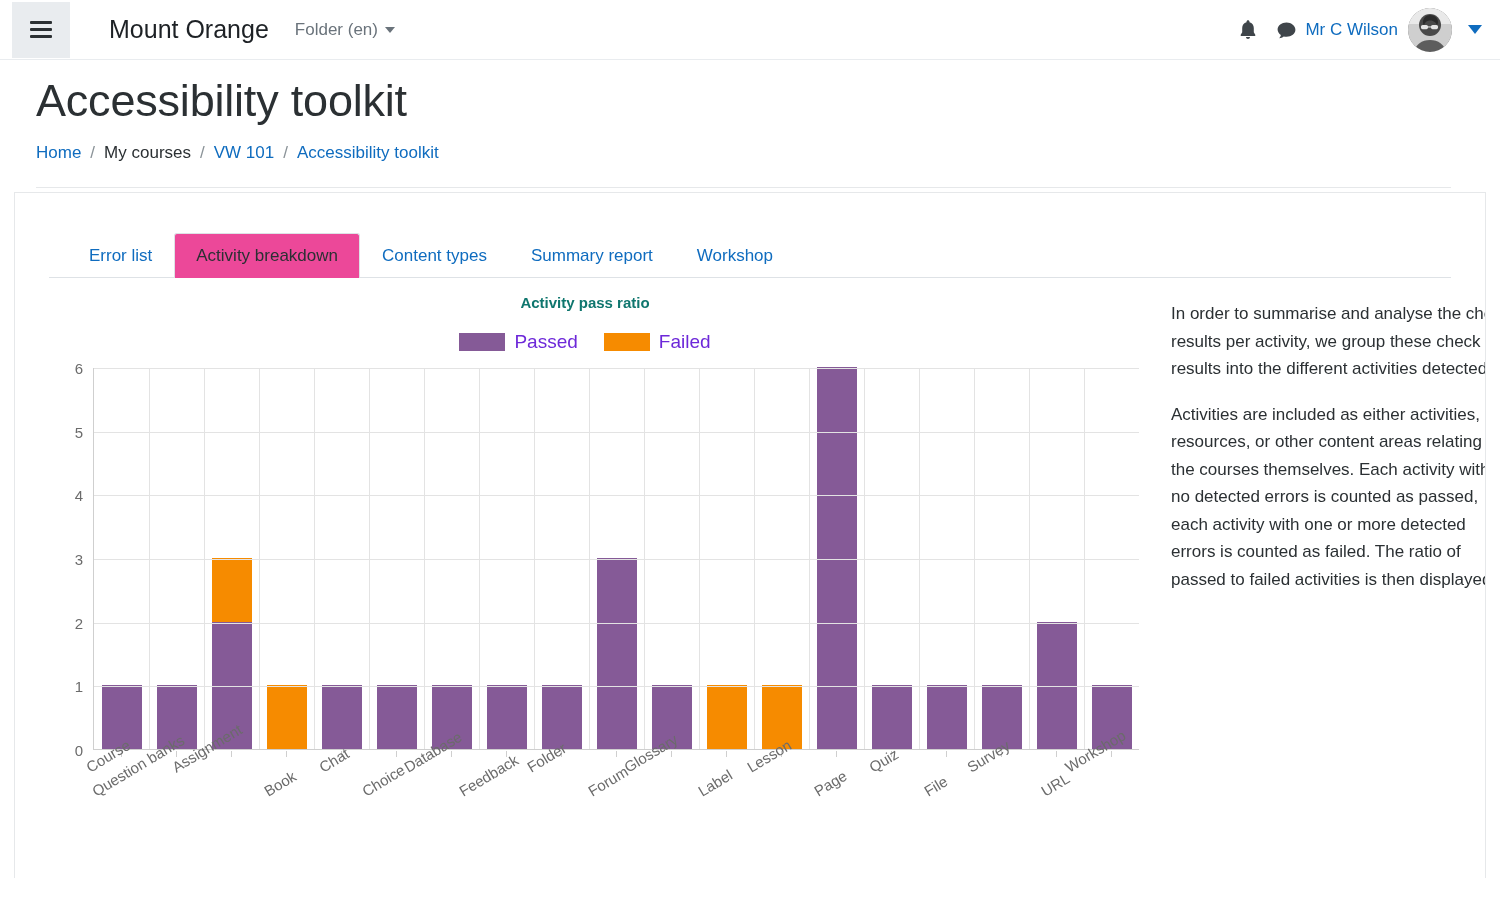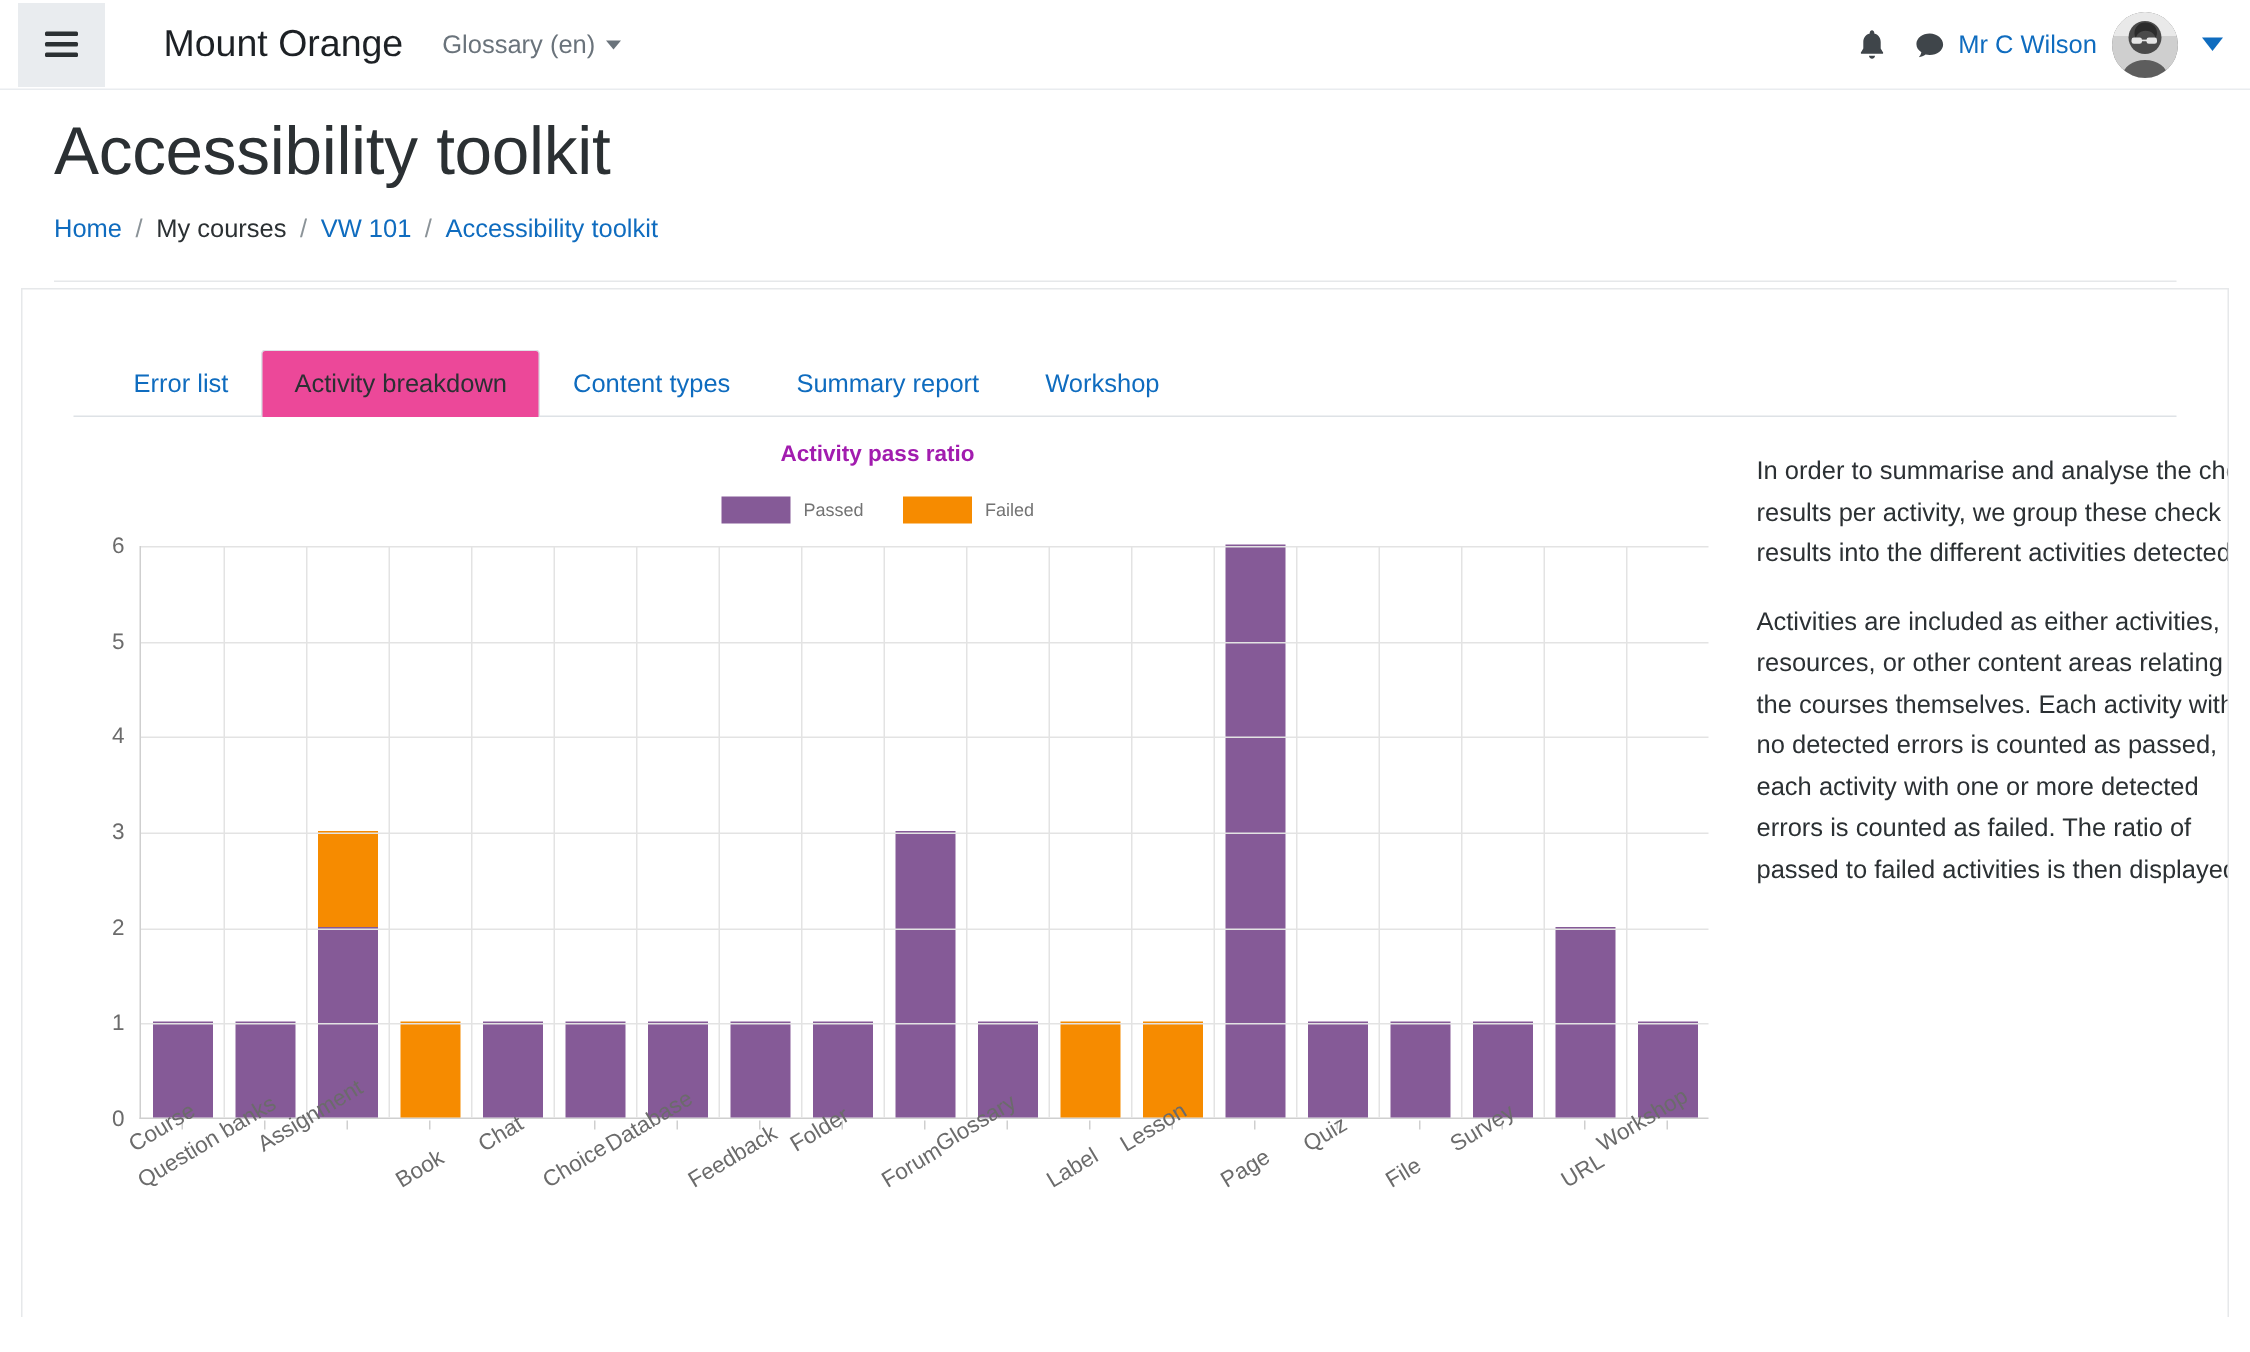--- a/index.html
+++ b/index.html
@@ -197,21 +197,21 @@
   .chart-wrap {
     position: relative;
     margin-top: 16px;
     width: 1078px;
     height: 462px;
   }
   .chart-title {
     text-align: center;
     font-size: 15px;
     font-weight: bold;
-    color: #a21caf;
+    color: #0f766e;
     margin: 0 0 0 0;
     padding-right: 30px;
   }
   .legend {
     display: flex;
     justify-content: center;
     align-items: center;
     gap: 26px;
     margin-top: 20px;
     padding-right: 30px;
@@ -219,22 +219,22 @@
   .legend-item {
     display: flex;
     align-items: center;
     gap: 9px;
   }
   .swatch {
     width: 46px; height: 18px;
     display: block;
   }
   .legend-label {
-    font-size: 12px;
-    color: #737373;
+    font-size: 19px;
+    color: #6d28d9;
   }
 
   .plot-outer {
     position: relative;
     margin-top: 15px;
     height: 395px;
   }
   .y-axis {
     position: absolute;
     left: 0; top: 0;
@@ -350,21 +350,21 @@
 <div class="navbar">
   <button class="hamburger">
     <span></span>
     <span></span>
     <span></span>
   </button>
 
   <div class="brand">Mount Orange</div>
 
   <div class="lang-select">
-    <span>Glossary (en)</span>
+    <span>Folder (en)</span>
     <i class="caret-down"></i>
   </div>
 
   <div class="nav-right">
     <div class="nav-icon">
       <svg width="20" height="22" viewBox="0 0 20 22" aria-hidden="true">
         <path d="M10 1.2c-.8 0-1.5.7-1.5 1.5v.6C5.9 3.9 4.2 6.2 4.2 9v4.3L2.6 16c-.2.4.1.9.6.9h13.6c.5 0 .8-.5.6-.9l-1.6-2.7V9c0-2.8-1.7-5.1-4.3-5.7v-.6c0-.8-.7-1.5-1.5-1.5z" fill="#3f454a"></path>
         <path d="M8 18.1c0 1.1.9 2 2 2s2-.9 2-2z" fill="#3f454a"></path>
       </svg>
     </div>

